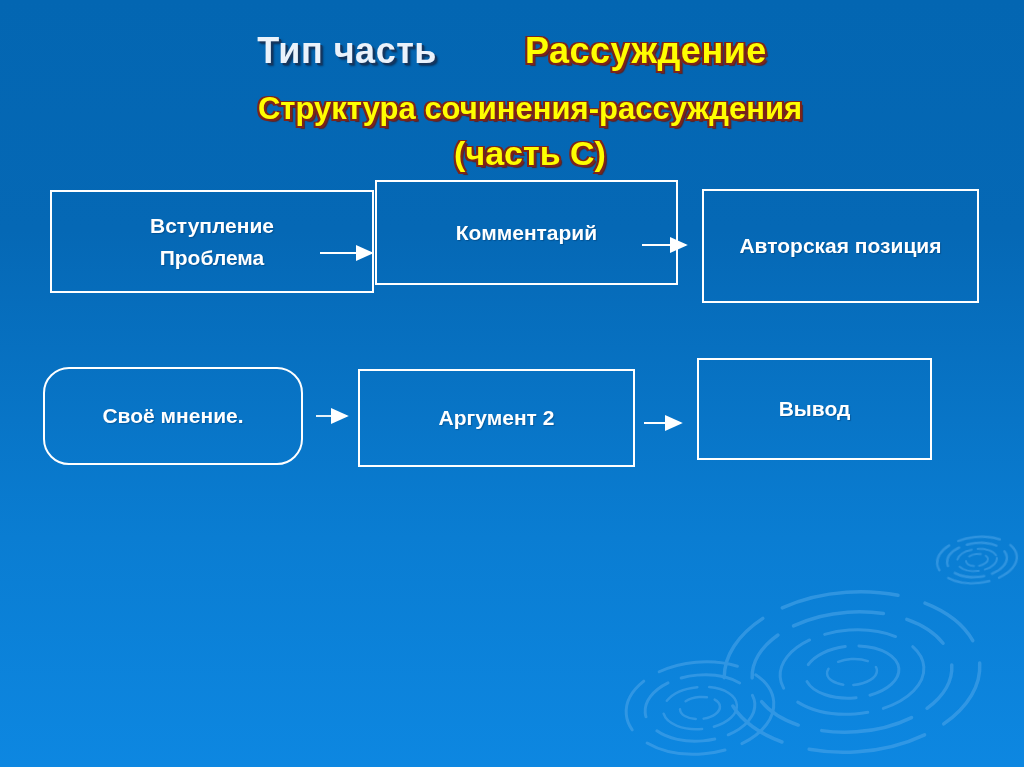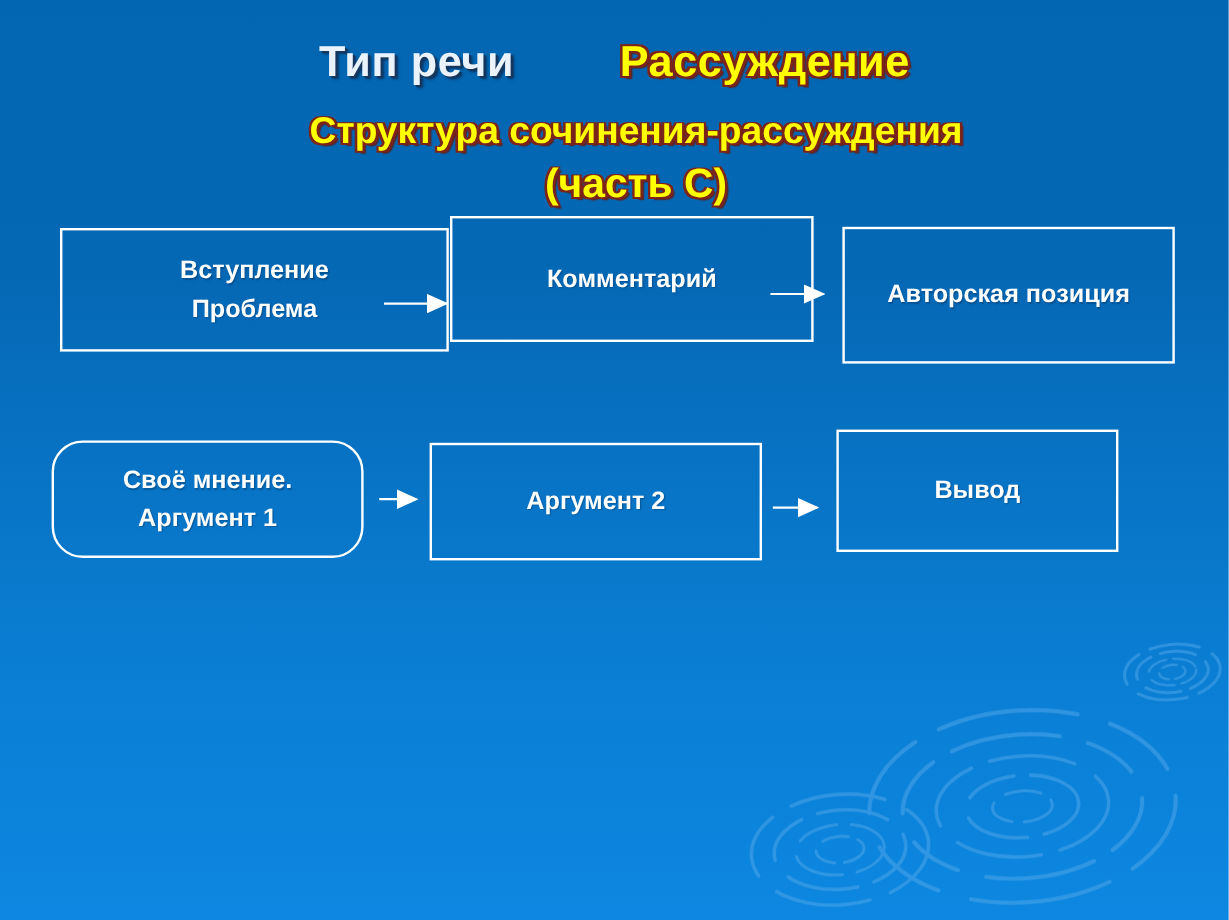--- a/index.html
+++ b/index.html
@@ -110,39 +110,38 @@
       <g transform="rotate(-6 977 560)">
         <ellipse cx="977" cy="560" rx="40" ry="23" stroke-width="2.5" stroke-dasharray="30 10 42 12"></ellipse>
         <ellipse cx="977" cy="560" rx="30" ry="17" stroke-width="2.5" stroke-dasharray="24 8 30 10"></ellipse>
         <ellipse cx="977" cy="560" rx="20" ry="11" stroke-width="2" stroke-dasharray="18 6 20 8"></ellipse>
         <ellipse cx="977" cy="560" rx="11" ry="6" stroke-width="2" stroke-dasharray="12 5 10 6"></ellipse>
       </g>
     </g>
   </svg>
 
   <div class="title-row">
-    <span class="title-left">Тип речи</span>
+    <span class="title-left">Тип часть</span>
     <span class="yellow-outline">Рассуждение</span>
   </div>
   <div class="subtitle yellow-outline">Структура сочинения-рассуждения</div>
   <div class="subtitle2 yellow-outline">(часть С)</div>
 
   <div class="box box1">
     <div>Вступление</div>
     <div>Проблема</div>
   </div>
   <div class="box box2">
     <div>Комментарий</div>
   </div>
   <div class="box box3">
     <div>Авторская позиция</div>
   </div>
   <div class="box box4">
     <div>Своё мнение.</div>
-    <div>Аргумент 1</div>
   </div>
   <div class="box box5">
     <div>Аргумент 2</div>
   </div>
   <div class="box box6">
     <div>Вывод</div>
   </div>
 
   <svg class="arrows" viewBox="0 0 1024 767" aria-hidden="true">
     <defs>

